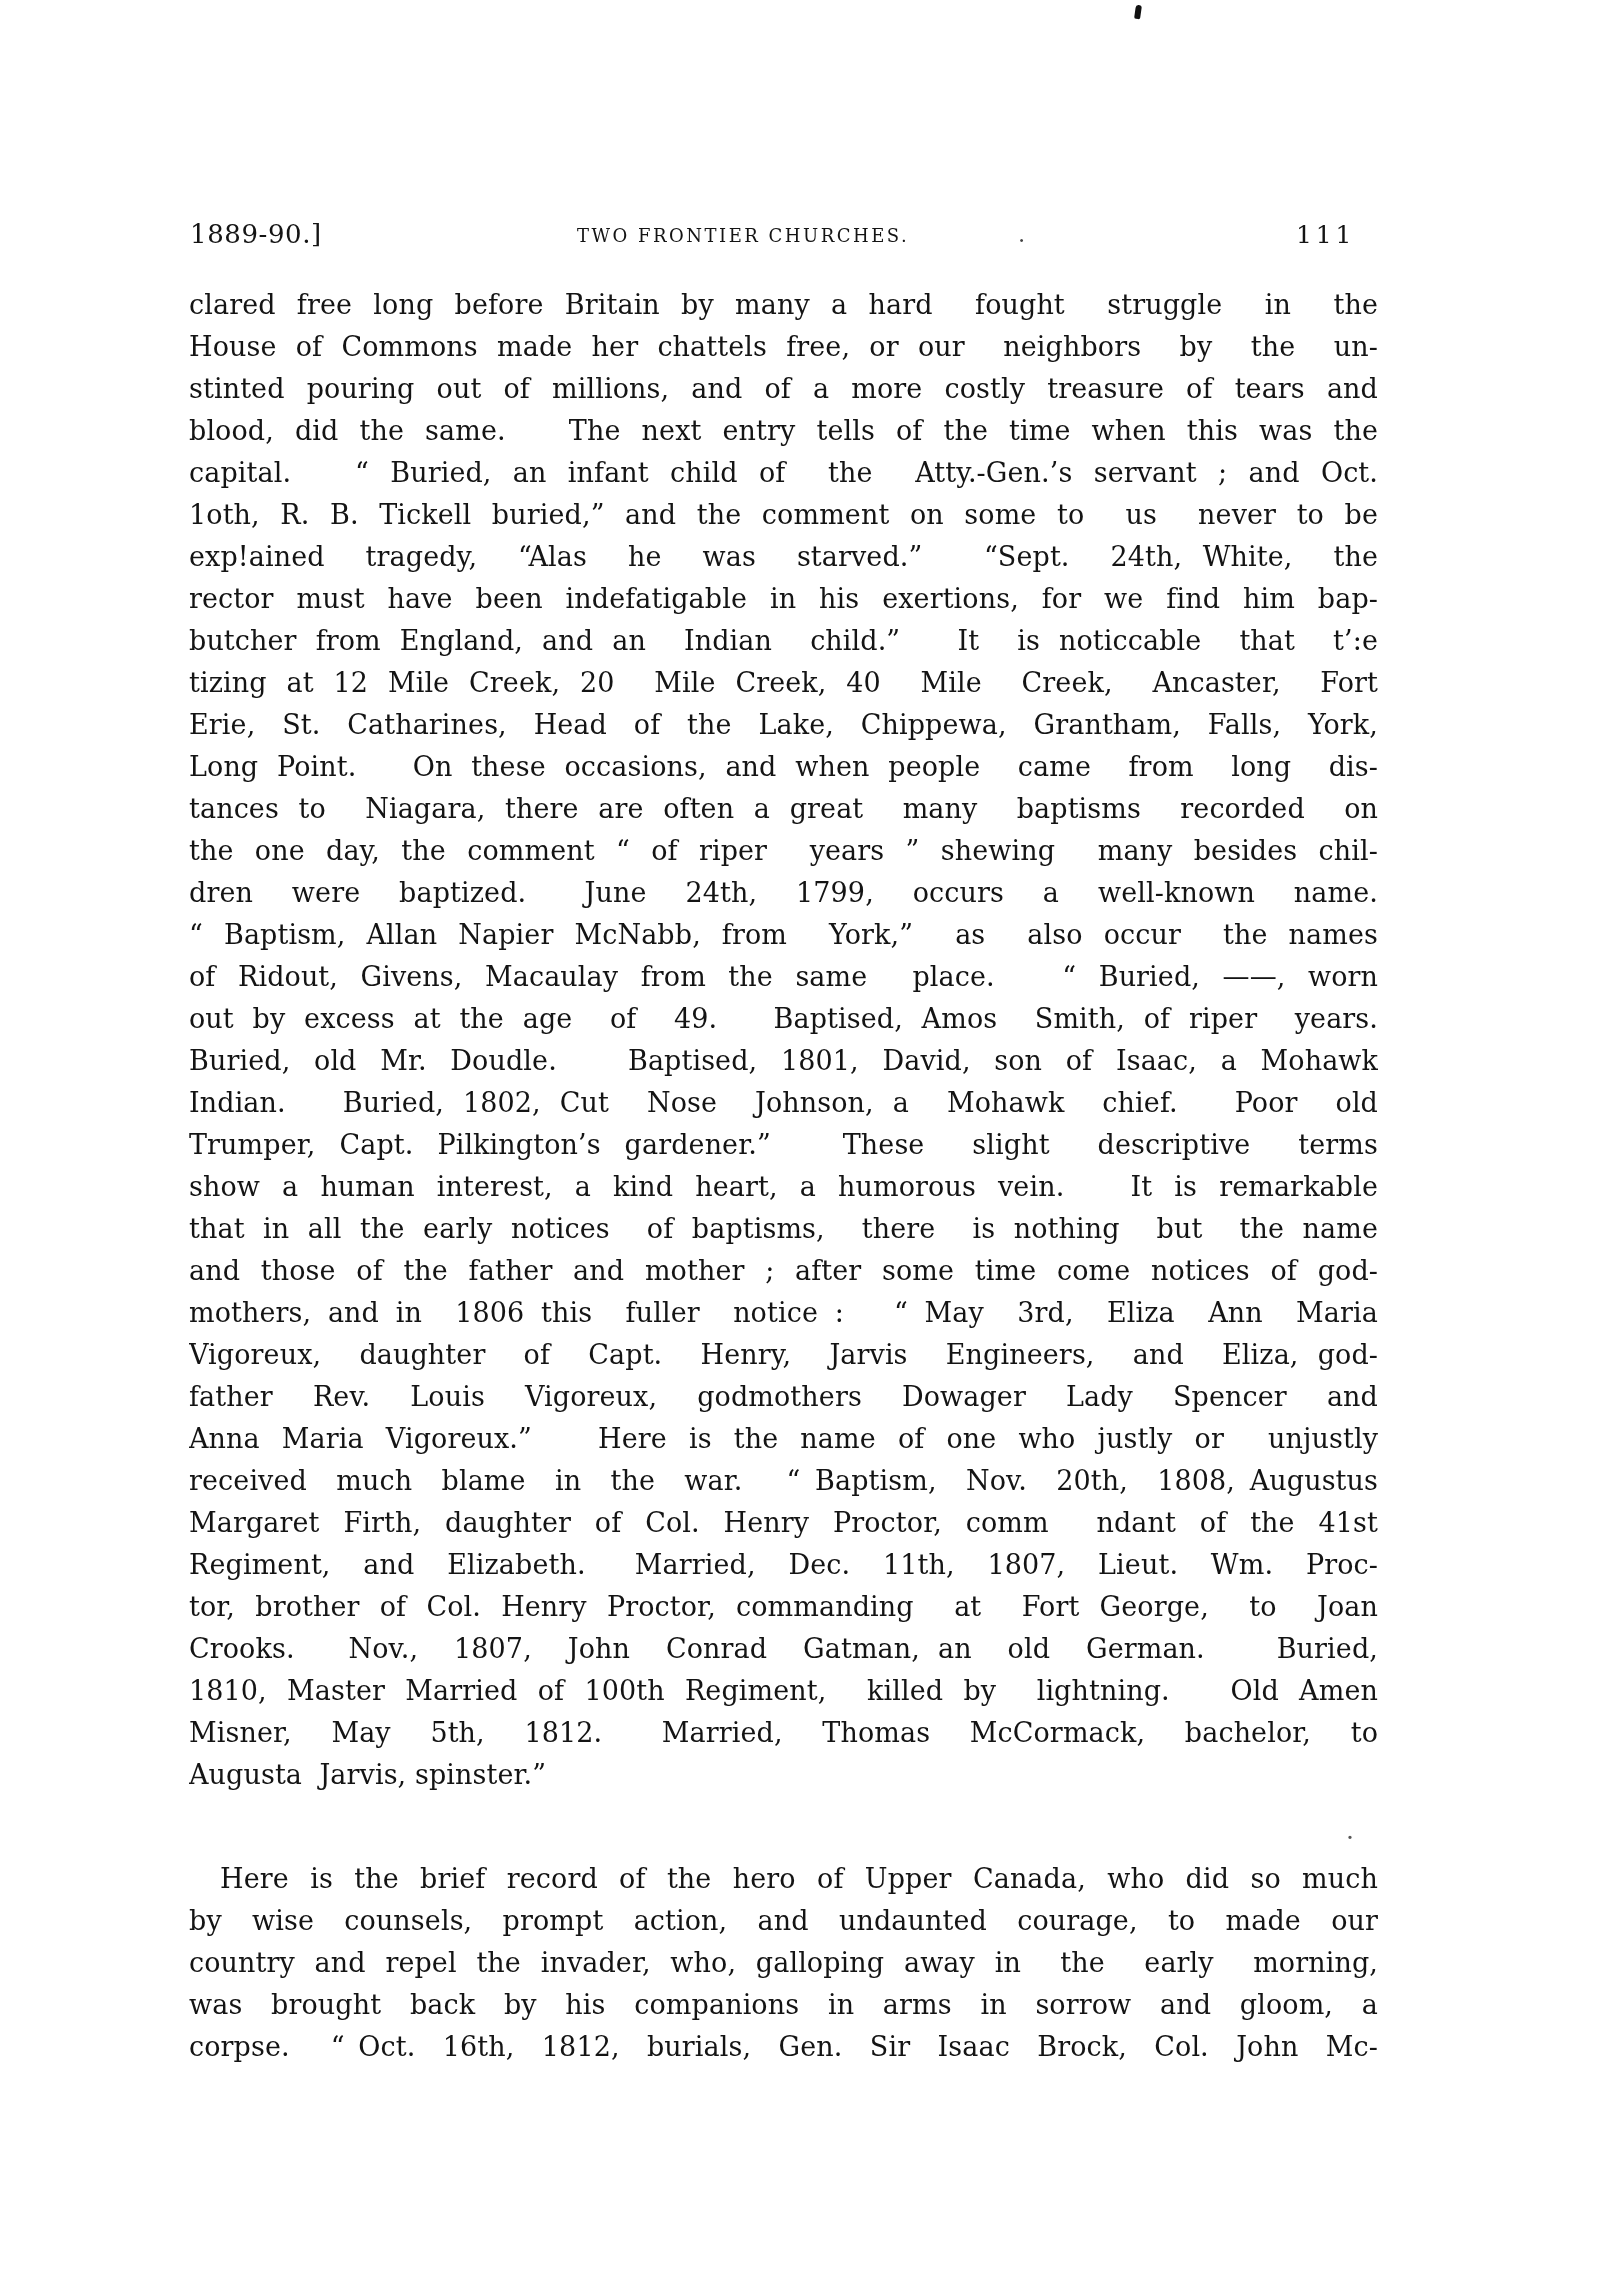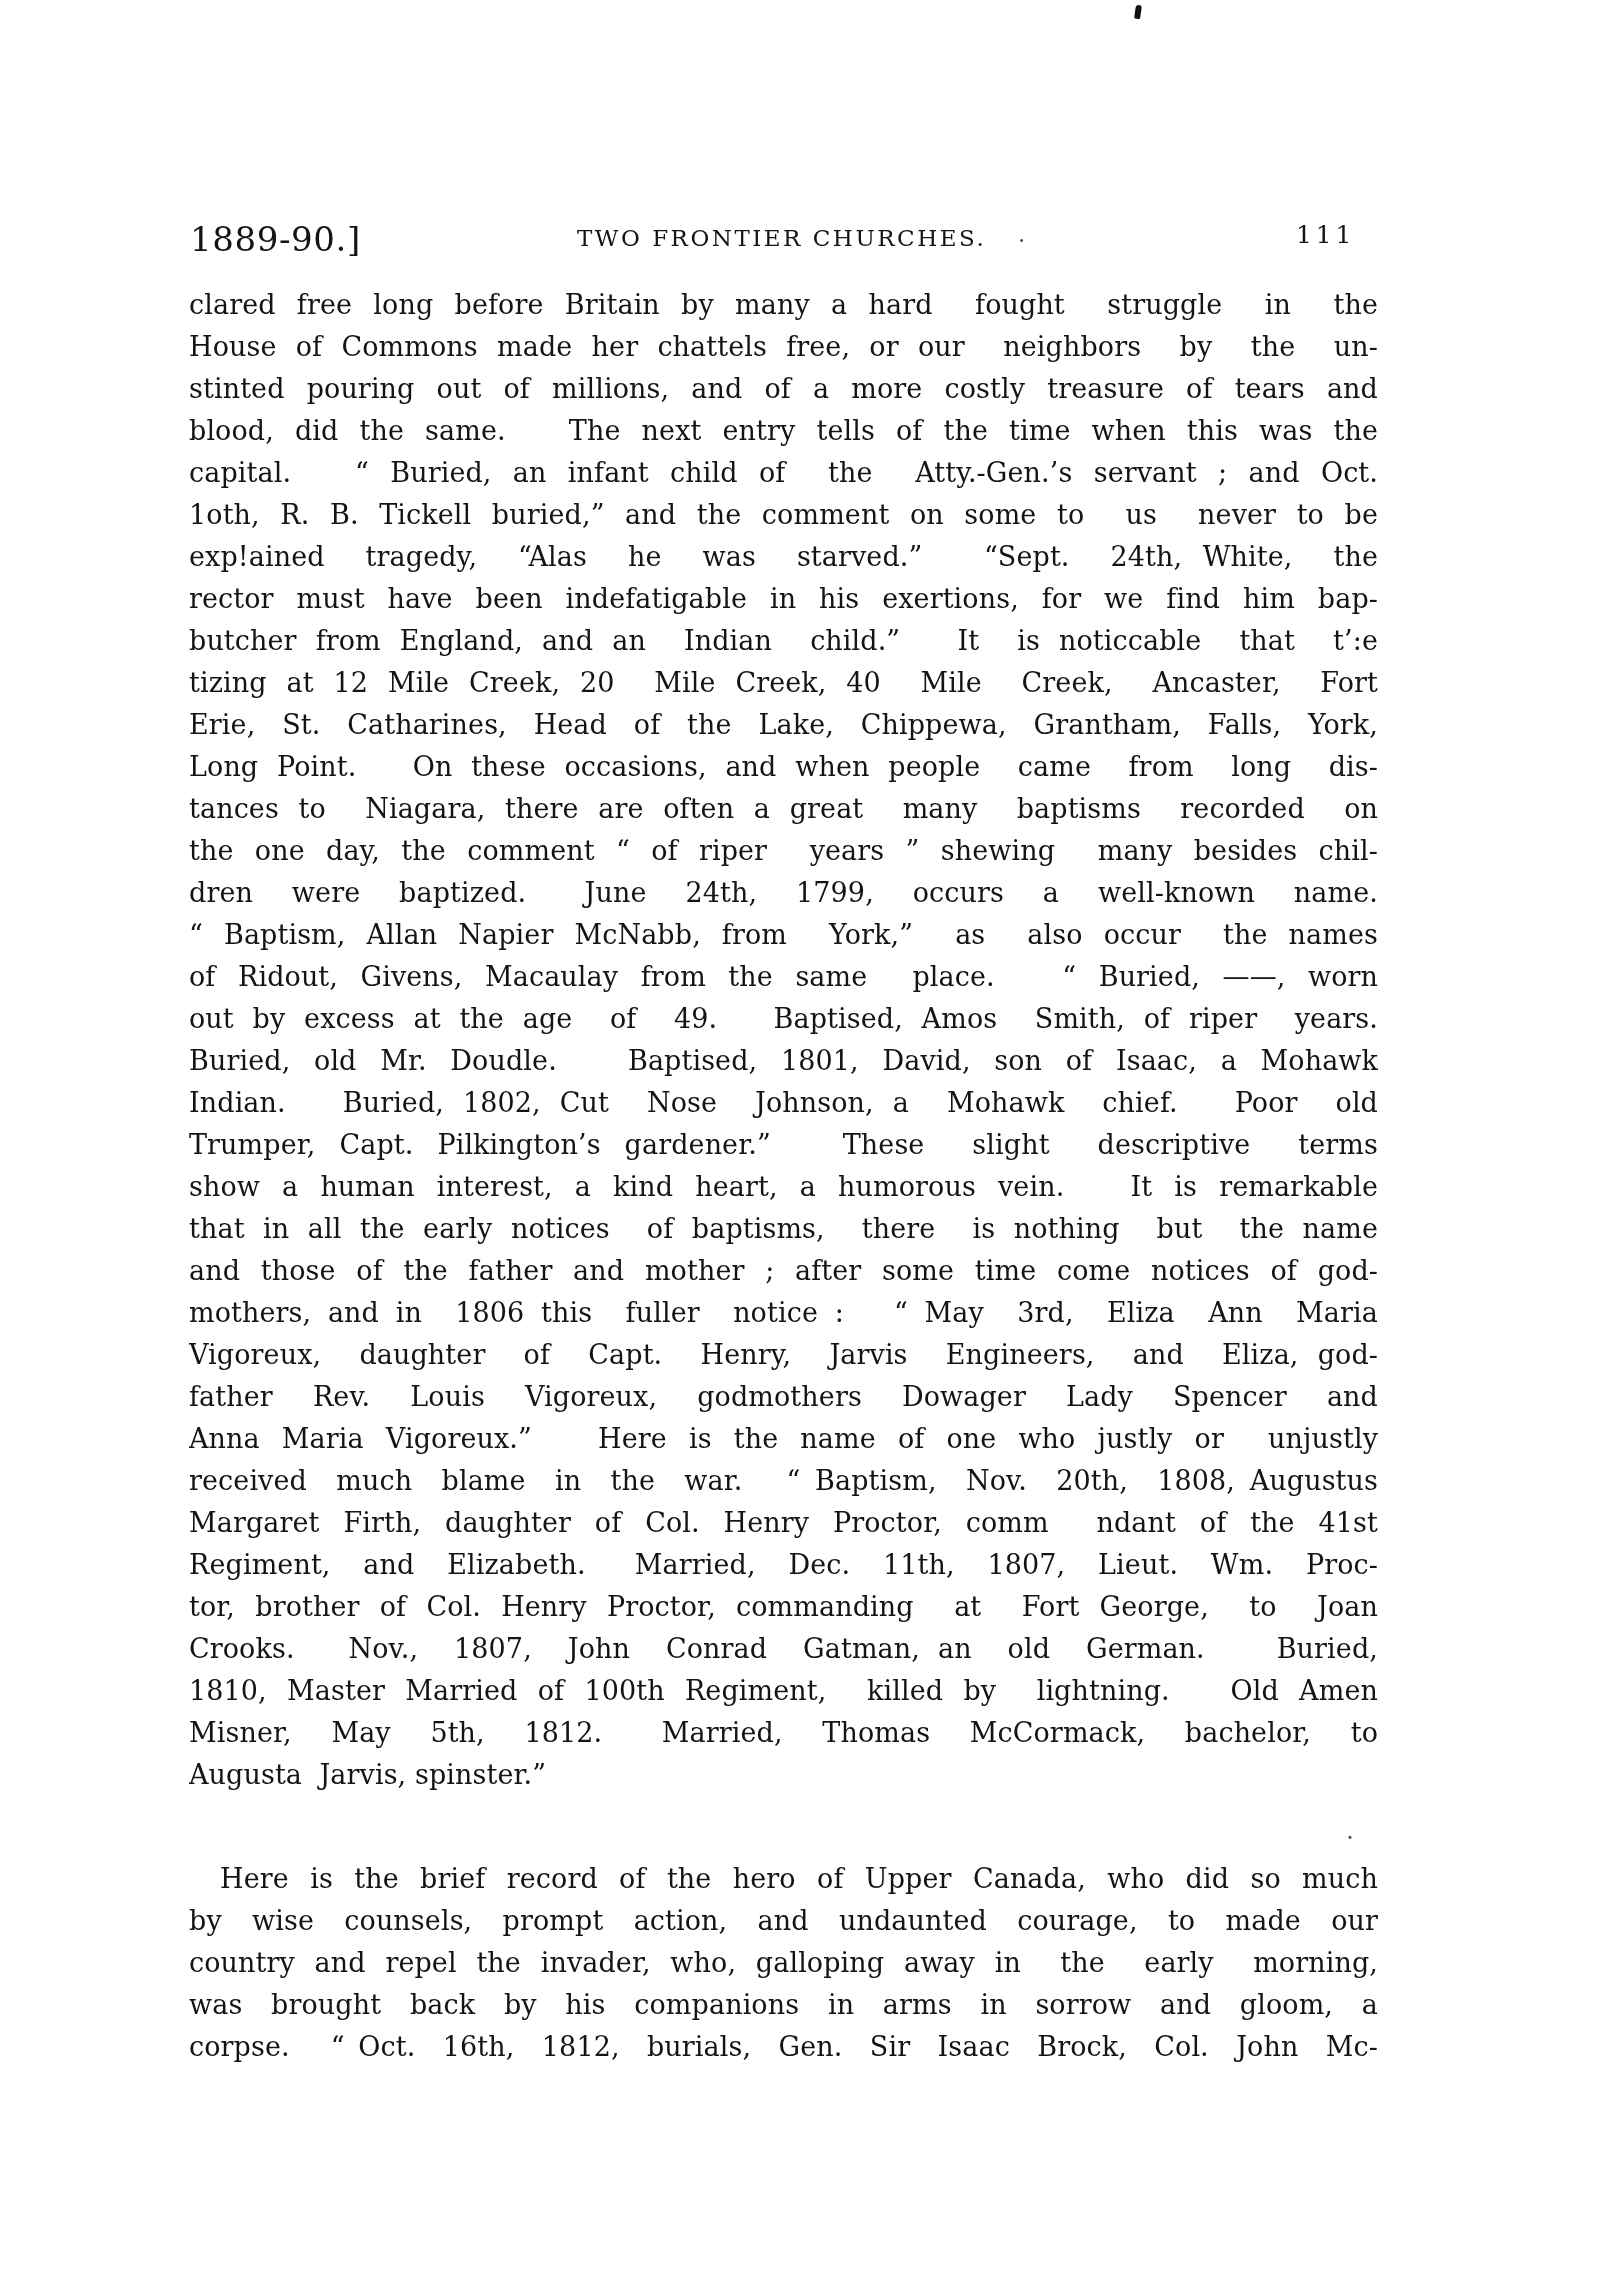--- a/index.html
+++ b/index.html
@@ -10,22 +10,22 @@
     font-family:"DejaVu Serif", serif;
     color:#141414;
     overflow:hidden;
   }
   
   .speck-top{
     position:absolute;left:1135px;top:5px;width:5.7px;height:14px;
     background:#111;border-radius:3.1px 2.5px 1.9px 1.9px;transform:rotate(8deg);
   }
   
-  .h-left{position:absolute;left:190px;top:219px;font-size:34px;letter-spacing:0.6px;}
-  .h-center{position:absolute;left:577px;top:225px;font-size:23px;letter-spacing:2.5px;}
+  .h-left{position:absolute;left:190px;top:219px;font-size:26px;letter-spacing:0.6px;}
+  .h-center{position:absolute;left:577px;top:225px;font-size:18px;letter-spacing:2.5px;}
   .h-dot{position:absolute;left:1018px;top:221px;font-size:22.6px;color:#444;}
   .h-right{position:absolute;left:1296px;top:220px;font-size:25px;letter-spacing:3.8px;}
   
   .para{
     position:absolute;left:189px;width:1189px;
     font-size:27px;letter-spacing:0.1px;
   }
   .para-0{top:284px;}
   .para-1{top:1858px;}
   .line{

